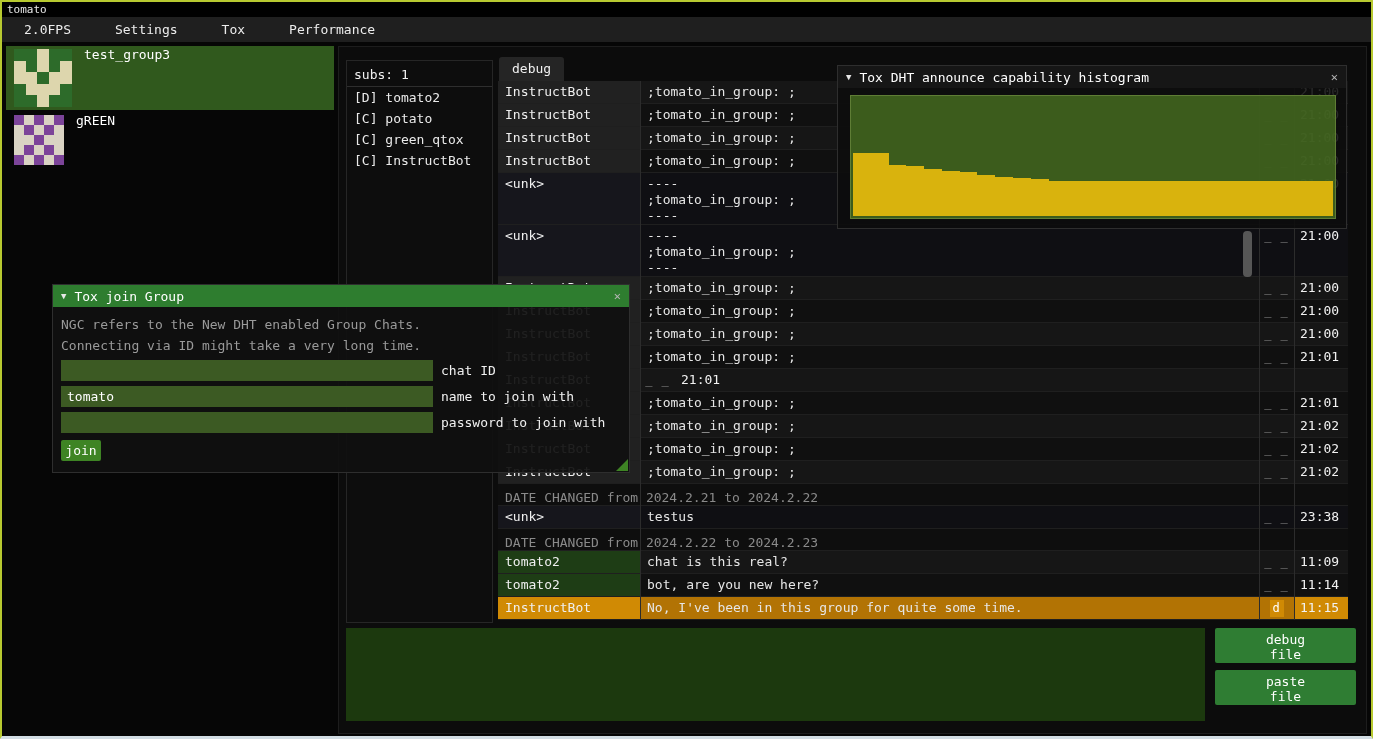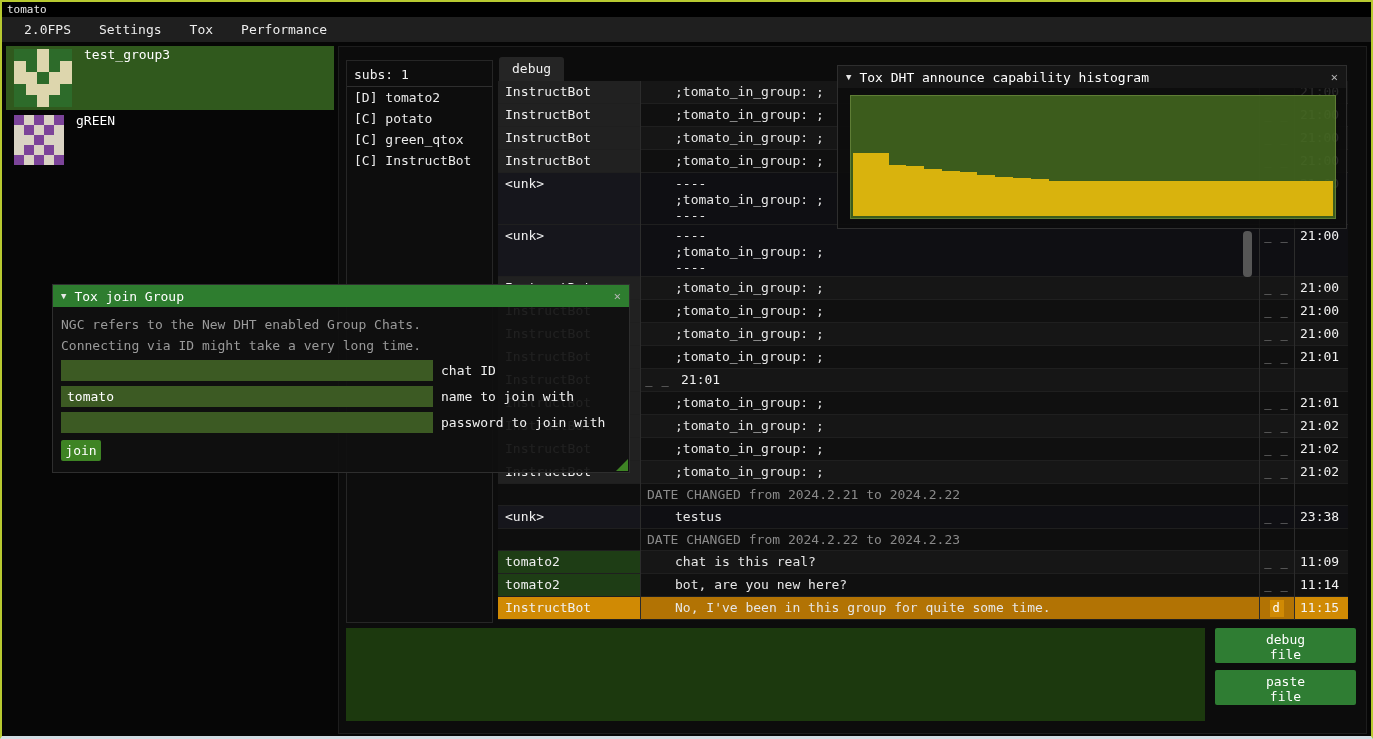--- a/index.html
+++ b/index.html
@@ -6,21 +6,21 @@
   html,body { width:1373px; height:739px; overflow:hidden; background:#000; }
   body { font-family:"DejaVu Sans Mono", monospace; font-size:13px; color:#e8e8e8; }
 
   #app { position:relative; width:1373px; height:739px; background:#060606;
          border:2px solid #b7c930; border-bottom:3px solid #d2dde4; }
 
   .titlebar { position:absolute; left:0; top:0; right:0; height:15px; background:#000;
               font-size:11px; line-height:15px; padding-left:5px; color:#e8e8e8; }
 
   .menubar { position:absolute; left:0; top:15px; right:0; height:25px; background:#1f1f1f;
-             display:flex; align-items:center; padding-left:8px; }
+             display:flex; align-items:center; padding-left:8px;gap:16px; }
   .menu-item { padding:0 14px; line-height:25px; color:#ececec; cursor:default; }
 
   
   .sidebar { position:absolute; left:4px; top:44px; width:328px; }
   .contact { display:flex; align-items:flex-start; height:64px; margin-bottom:2px; }
   .contact.selected { background:#30591d; }
   .avatar { display:grid; grid-template-columns:repeat(5,1fr); grid-template-rows:repeat(5,1fr);
             margin:3px 12px 0 8px; flex:none; }
   .contact-label { padding-top:1px; color:#fff; }
 
@@ -38,25 +38,25 @@
   .table { position:absolute; left:159px; top:34px; width:850px; height:539px; }
   .vline { position:absolute; top:0; bottom:0; width:1px; background:#2c2c2c; z-index:5; }
   .v1 { left:142px; } .v2 { left:761px; } .v3 { left:796px; }
   .scroll-thumb { position:absolute; left:745px; top:150px; width:9px; height:46px;
                   background:#565656; border-radius:4px; z-index:6; }
 
   .trow { display:flex; border-bottom:1px solid #1f1f1f; overflow:hidden; }
   .c-name { width:142px; padding:3px 0 0 7px; line-height:16px; color:#efefef;
             white-space:nowrap; overflow:hidden; flex:none; }
   .c-msg { flex:1; padding:3px 0 0 7px; color:#e6e6e6; overflow:hidden; }
-  .c-msg div { line-height:16px; white-space:nowrap;margin-left:28px; }
+  .c-msg div { line-height:16px; white-space:nowrap; }
   .c-flags { width:35px; flex:none; padding-top:3px; color:#8f8f8f; font-size:12px;
              text-align:center; letter-spacing:1px; line-height:16px; }
   .c-time { width:54px; flex:none; padding:3px 0 0 6px; color:#f2f2f2; line-height:16px; }
-  .seprow { height:22px; background:#0e0e0e; }
+  .seprow { height:22px; background:#0e0e0e;flex-direction:column; }
   .seprow .c-msg { color:#8a8a8a; padding-top:3px; }
   .dbadge { display:inline-block; width:14px; height:17px; line-height:17px;
             color:#fff; text-align:center; }
 
   .composer { position:absolute; left:7px; top:581px; width:859px; height:93px;
               background:#1c390e; border:none; outline:none; resize:none; color:#fff;
               font:13px "DejaVu Sans Mono", monospace; padding:6px; }
   .btn { position:absolute; left:876px; width:141px; height:35px; background:#2f7d33;
          border:none; border-radius:2px; color:#fff; font:13px "DejaVu Sans Mono", monospace;
          line-height:15px; padding-top:3px; text-align:center; cursor:default; }

